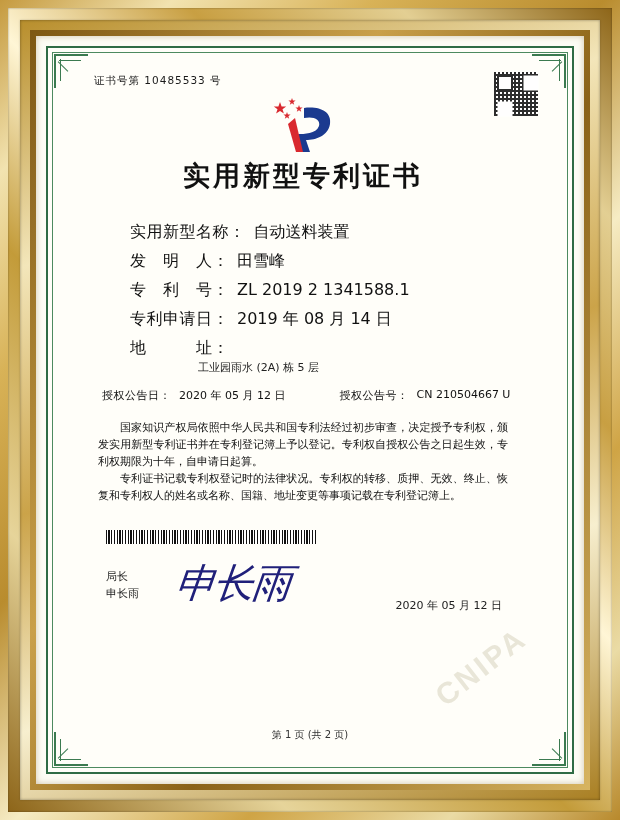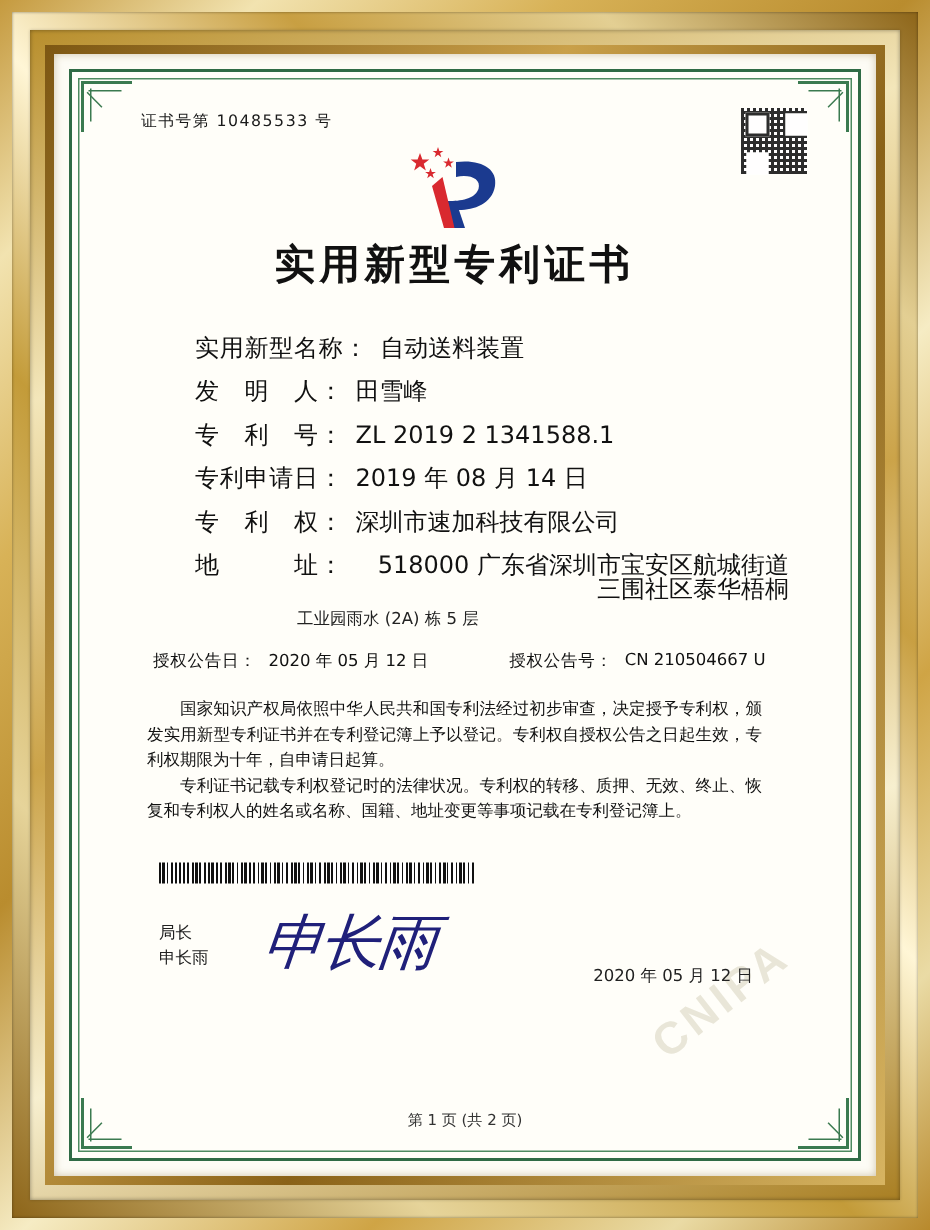--- a/index.html
+++ b/index.html
@@ -118,21 +118,21 @@
     letter-spacing: 3px;
     font-weight: bold;
     color: #111;
     margin-top: 2px;
     font-family: "DejaVu Sans", "Liberation Sans", sans-serif;
   }
 
   .fields { margin: 30px 0 0 22px; }
   .row { display: flex; margin-bottom: 13px; font-size: 16px; line-height: 16px; margin-left: 28px; }
   .label { white-space: nowrap; color: #111; letter-spacing: .5px; }
-  .value { margin-left: 8px; color: #111; text-align: right; }
+  .value { margin-left: 8px; color: #111; }
   .addr-cont { margin: -9px 0 13px 96px; font-size: 11px; }
 
   .pub-row { display:flex; font-size: 11px; margin-bottom: 4px; }
   .pub-row .grp { display:flex; }
   .pub-row .grp + .grp { margin-left: 54px; }
 
   .para {
     margin: 16px 18px 0 18px;
     font-size: 11px;
     line-height: 17px;
@@ -155,21 +155,21 @@
     font-size: 40px; color: #20207a;
     font-family: "DejaVu Serif", "Liberation Serif", serif;
     font-style: italic; letter-spacing: -2px;
     transform: skewX(-6deg);
   }
   .sign-date {
     position: absolute; right: 24px; top: 30px;
     font-size: 11px;
   }
   .page-foot {
-    position: absolute; left: 0; right: 0; bottom: 20px;
+    position: absolute; left: 0; right: 0; bottom: 32px;
     text-align: center; font-size: 10px; color: #333;
   }
 </style>
 </head>
 <body>
 
 <div class="frame-outer">
   <div class="frame-bevel-1"></div>
   <div class="frame-bevel-2"></div>
   <div class="frame-inner-dark"></div>
@@ -248,28 +248,23 @@
         <div class="row">
           <div class="label">专　利　号：</div>
           <div class="value">ZL 2019 2 1341588.1</div>
         </div>
 
         <div class="row">
           <div class="label">专利申请日：</div>
           <div class="value">2019 年 08 月 14 日</div>
         </div>
 
-        <div class="row">
-          <div class="label">专　利　权：</div>
-          <div class="value">深圳市速加科技有限公司</div>
-        </div>
 
         <div class="row">
           <div class="label">地　　　址：</div>
-          <div class="value">518000 广东省深圳市宝安区航城街道三围社区泰华梧桐</div>
         </div>
         <div class="addr-cont">工业园雨水 (2A) 栋 5 层</div>
 
         <div class="pub-row">
           <div class="grp">
             <div class="label">授权公告日：</div>
             <div class="value">2020 年 05 月 12 日</div>
           </div>
           <div class="grp">
             <div class="label">授权公告号：</div>

